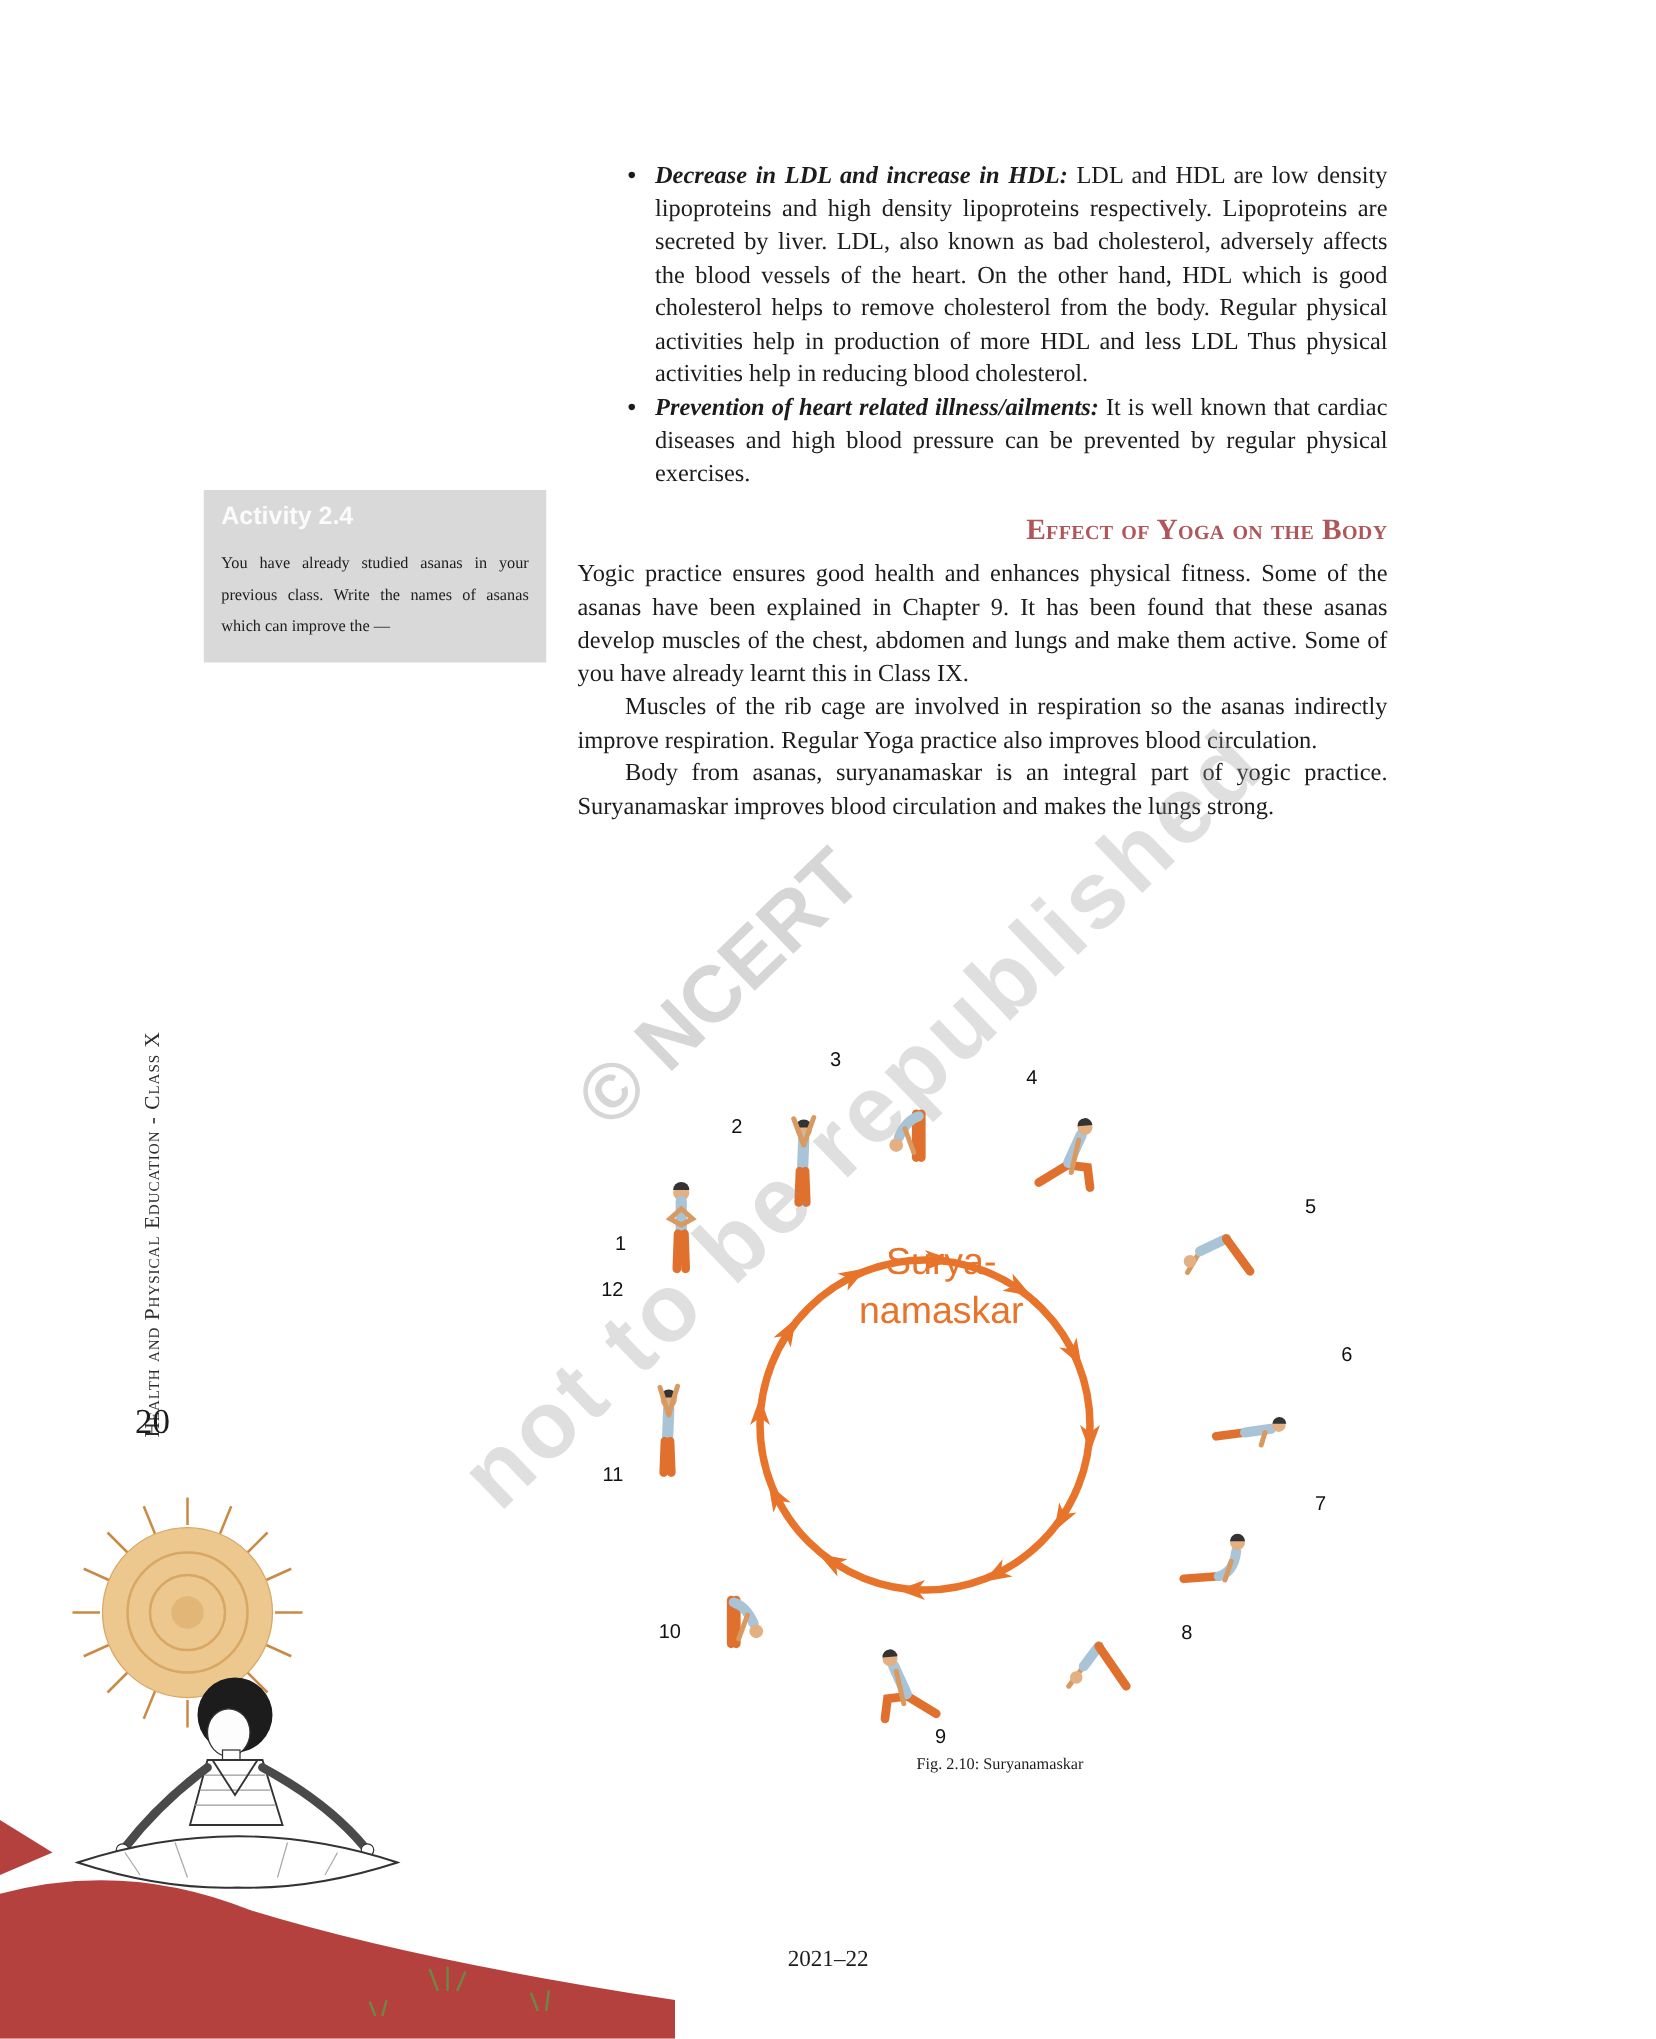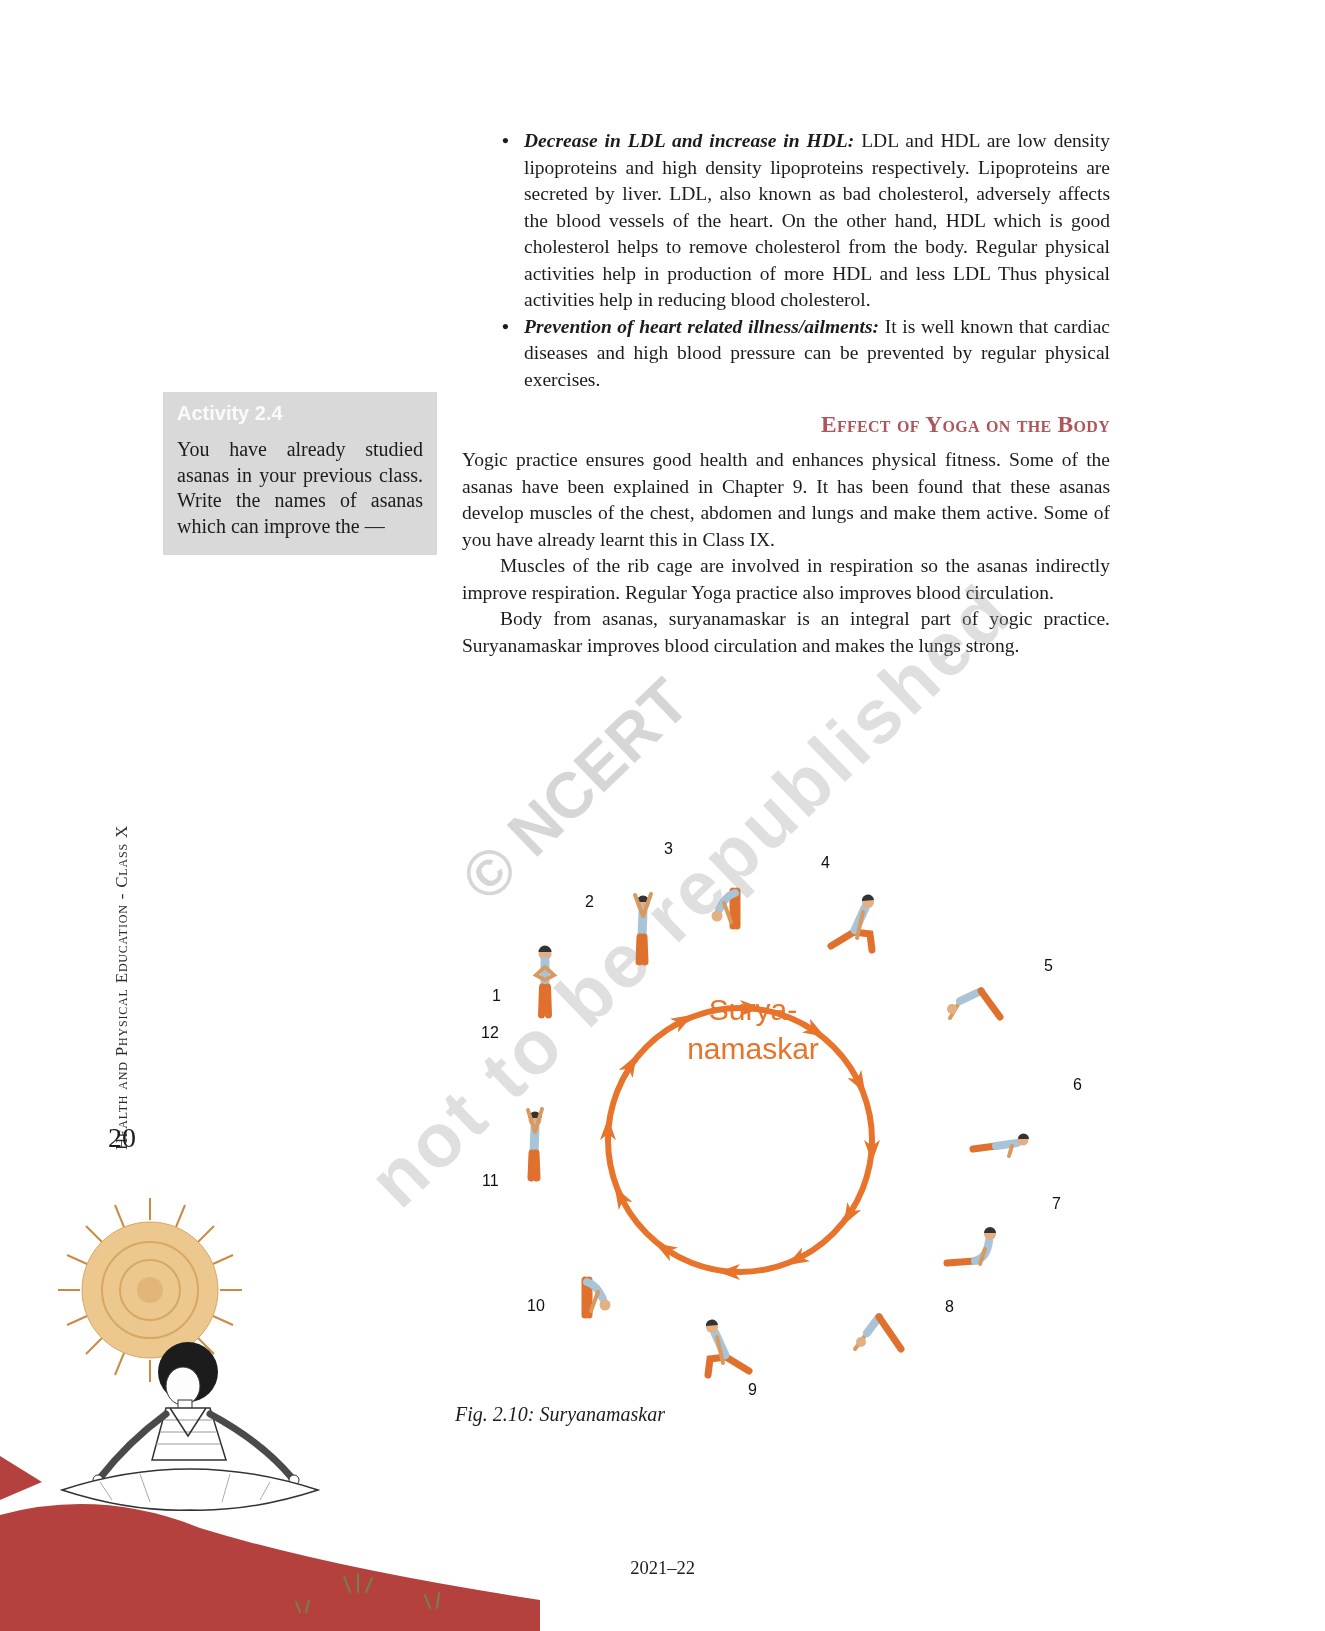--- a/index.html
+++ b/index.html
@@ -10,21 +10,21 @@
   .bullet { position:relative; padding-left:62px; }
   .bullet::before { content:"•"; position:absolute; left:40px; top:0; font-weight:bold; }
   .lead { font-style:italic;font-weight:bold; }
 
   .section-heading { font-size:23.5px; line-height:30px; color:#b0565b; font-variant:small-caps; font-weight:bold; margin-top:16px; margin-bottom:8px; text-align:right; letter-spacing:0.3px; }
   p.para { margin:0; }
   p.indent { text-indent:38px; }
 
   .activity-box { position:absolute; left:163px; top:392px; width:274px; background:#d9d9d9; padding:10px 14px 16px 14px; }
   .activity-title { font-family:"Liberation Sans",sans-serif; font-weight:bold; font-size:20px; color:#fbfbfb; margin-bottom:12px; }
-  .activity-body { font-size:20px; line-height:25.5px; text-align:justify; }
+  .activity-body { font-size:13px; line-height:25.5px; text-align:justify; }
   .activity-items { margin-top:4px; }
   .activity-item { position:relative; padding-left:22px; font-size:18.5px; line-height:29px; }
   .activity-item::before { content:"•"; position:absolute; left:4px; font-weight:bold; }
 
   .vertical-text { position:absolute; left:112px; top:1150px; width:520px; transform:rotate(-90deg); transform-origin:0 0; font-size:17px; letter-spacing:0.8px; font-variant:small-caps; color:#2b2b2b; }
   .page-number { position:absolute; left:108px; top:1122px; font-size:28px; }
   .footer { position:absolute; left:0; top:1558px; width:100%; text-align:center; font-size:18.5px; }
 
   .figure { position:absolute; left:455px; top:835px; width:690px; height:610px; }
   .cycle { position:absolute; left:135px; top:155px; }
@@ -33,21 +33,21 @@
   .pose svg { width:100%; height:100%; }
   .p1{left:50px;top:105px} .p2{left:148px;top:52px} .p3{left:235px;top:16px}
   .p4{left:365px;top:40px} .p5{left:480px;top:115px} .p6{left:505px;top:250px}
   .p7{left:480px;top:360px} .p8{left:385px;top:445px} .p9{left:225px;top:465px}
   .p10{left:95px;top:405px} .p11{left:40px;top:268px}
   .num { position:absolute; font-family:"Liberation Sans",sans-serif; font-size:16px; color:#111; }
   .n1{left:37px;top:152px} .n2{left:130px;top:58px} .n3{left:209px;top:5px}
   .n4{left:366px;top:19px} .n5{left:589px;top:122px} .n6{left:618px;top:241px}
   .n7{left:597px;top:360px} .n8{left:490px;top:463px} .n9{left:293px;top:546px}
   .n10{left:72px;top:462px} .n11{left:27px;top:337px} .n12{left:26px;top:189px}
-  .caption { position:absolute; left:0; top:568px; width:100%; text-align:left; font-style:italic; font-size:20px; }
+  .caption { position:absolute; left:0; top:568px; width:100%; text-align:center; font-size:13px; }
 
   .watermark { position:absolute; inset:0; pointer-events:none; z-index:5; }
   .wm { position:absolute; font-family:"Liberation Sans",sans-serif; font-weight:bold; white-space:nowrap; }
   .wm1 { left:575px; top:790px; font-size:64px; color:rgba(135,135,135,0.34); transform:translate(-50%,-50%) rotate(-44deg); }
   .wm2 { left:690px; top:895px; font-size:76px; letter-spacing:4px; color:rgba(150,150,150,0.30); transform:translate(-50%,-50%) rotate(-44deg); }
 
   .art { position:absolute; left:0; top:1160px; }
 </style>
 </head>
 <body>

